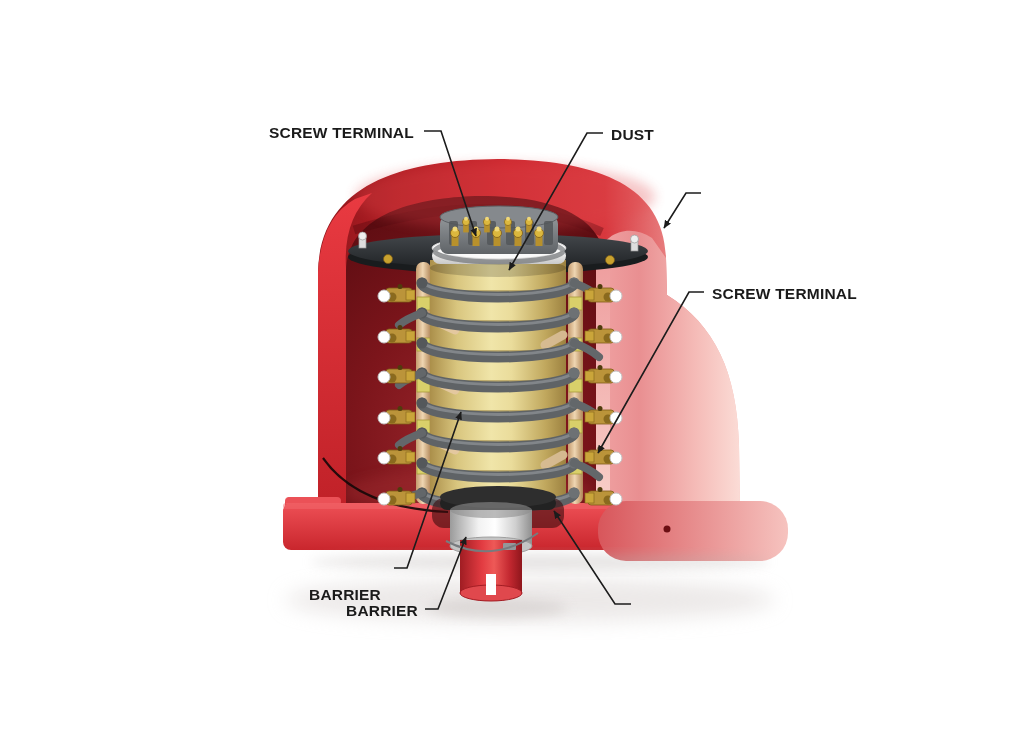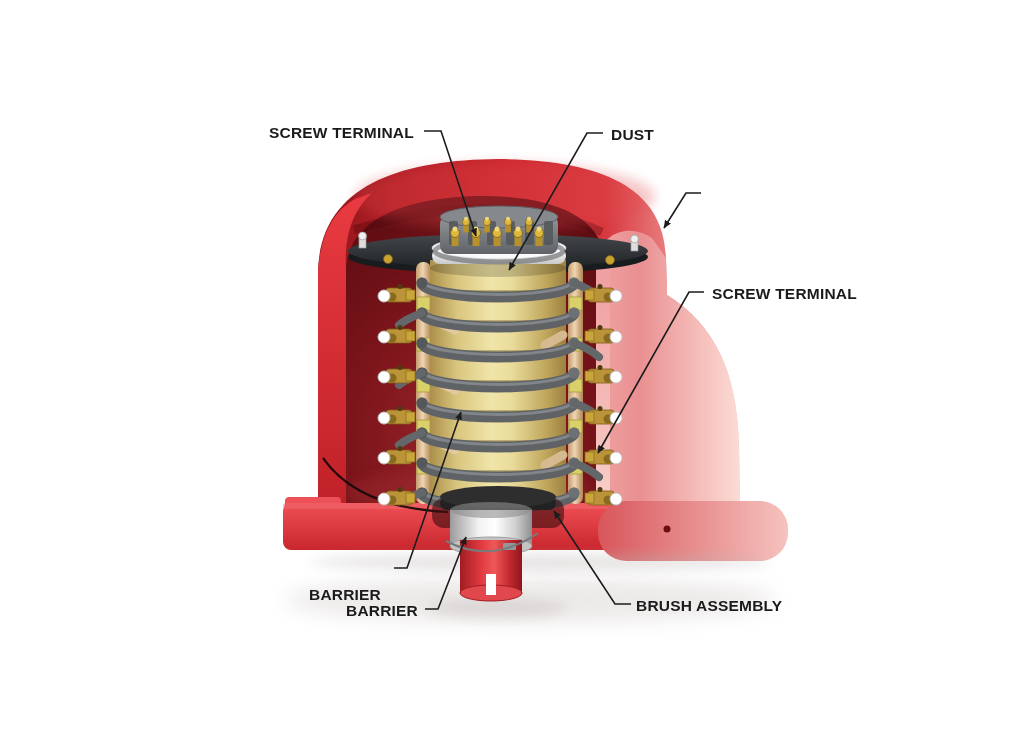--- a/index.html
+++ b/index.html
@@ -334,17 +334,14 @@
 </div>
 
 <div class="lbl" style="left:309px;top:584px">
   <span class="ln">BARRIER</span>
 </div>
 
 <div class="lbl" style="left:346px;top:600px">
   <span class="ln">BARRIER</span>
 </div>
 
-<div class="lbl" style="left:636px;top:595px">
-  <span class="ln">BRUSH ASSEMBLY</span>
-</div>
 
 </div>
 
 </body></html>

